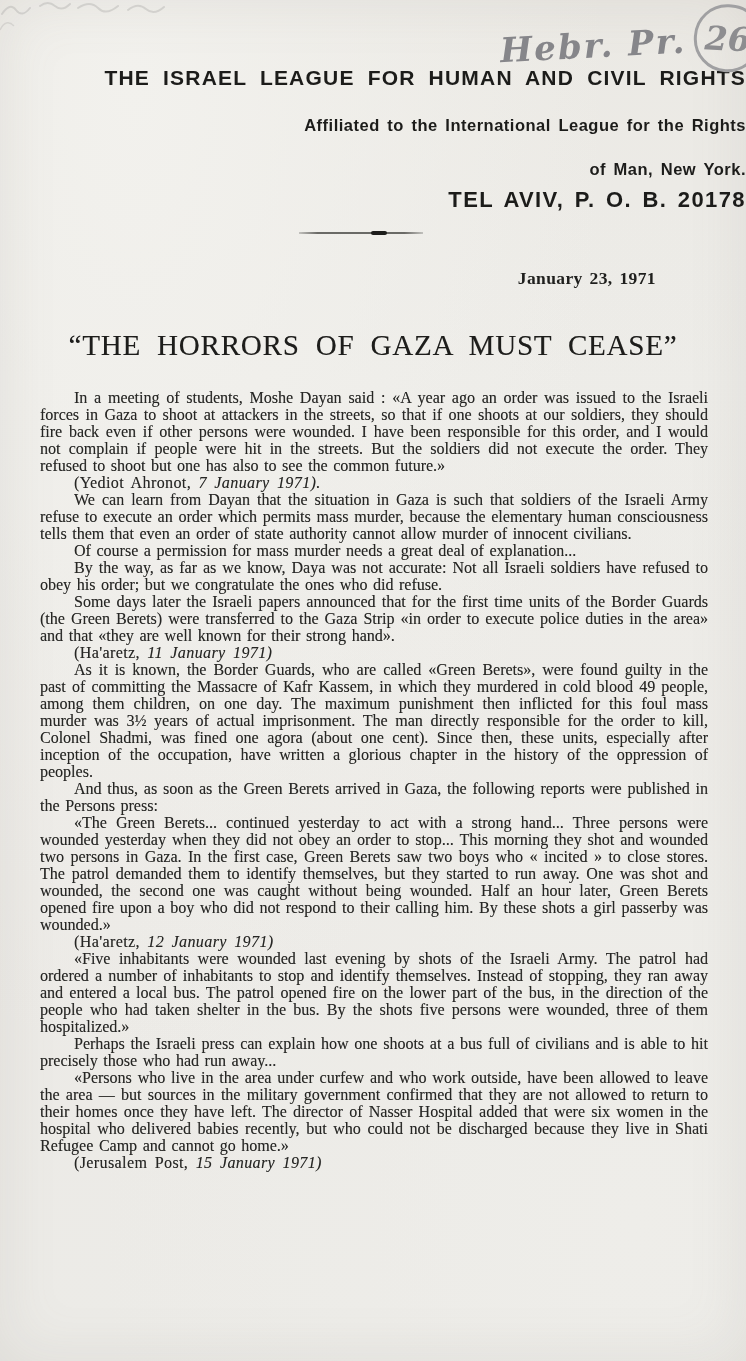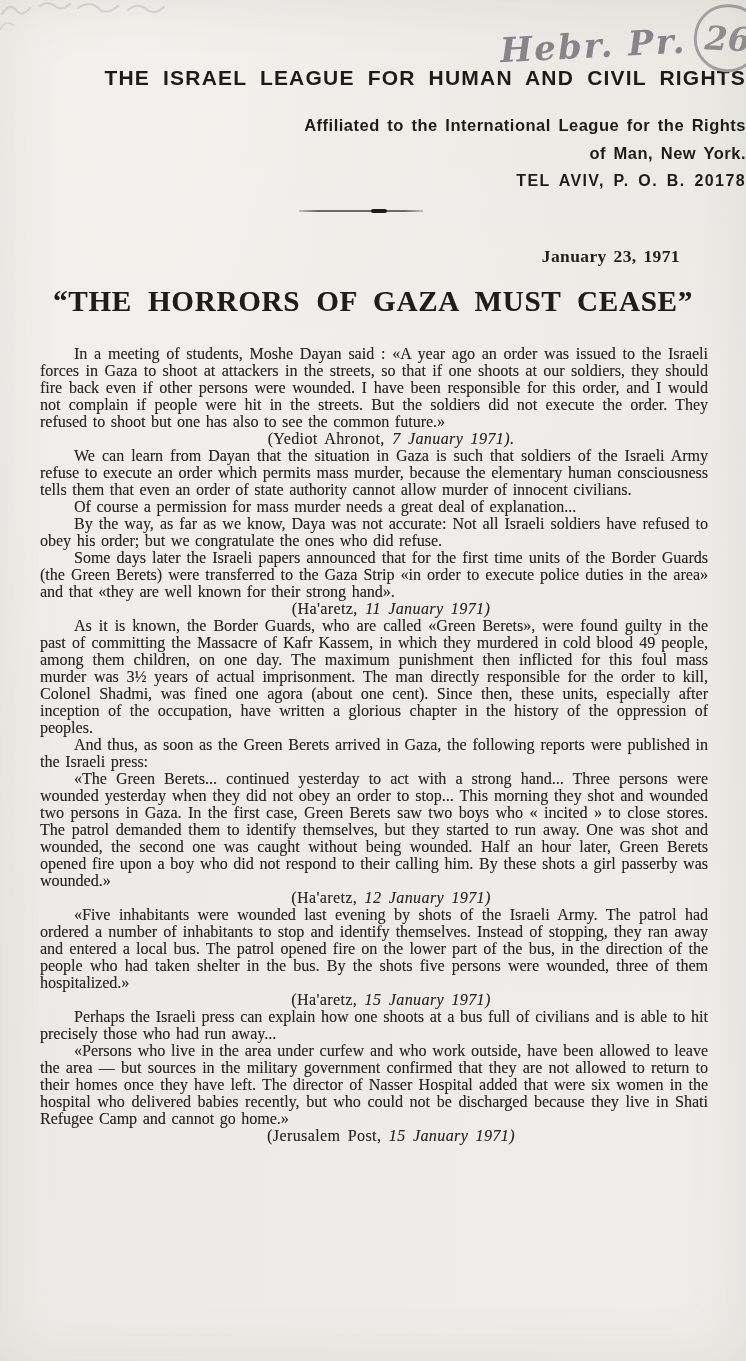--- a/index.html
+++ b/index.html
@@ -33,37 +33,37 @@
     border:3px solid #a0a0a2;border-radius:50% 48% 52% 50%;
     display:flex;align-items:center;justify-content:center;
     font-size:33px;transform:rotate(6deg);
     color:#8d8d90;
   }
   
   .letterhead{padding-top:67px;text-align:right;color:#1c1c1a;
     font-family:"Liberation Sans","DejaVu Sans",sans-serif;font-weight:bold;}
   .lh1{font-size:21px;line-height:1;letter-spacing:1.2px;word-spacing:6px;}
   .lh2{margin-top:29px;font-size:16.5px;line-height:1;letter-spacing:.5px;word-spacing:2.5px;}
-  .lh3{margin-top:11px;font-size:16.5px;line-height:1;letter-spacing:.5px;word-spacing:2.5px;}
-  .lh4{margin-top:12px;font-size:16px;line-height:1;letter-spacing:1.4px;word-spacing:3px;}
+  .lh3{margin-top:27px;font-size:16.5px;line-height:1;letter-spacing:.5px;word-spacing:2.5px;}
+  .lh4{margin-top:12px;font-size:22px;line-height:1;letter-spacing:1.4px;word-spacing:3px;}
   .rule{position:relative;width:124px;height:2px;margin:21px auto 0;left:-12px;
     background:linear-gradient(90deg,rgba(60,60,58,.25),#6a6a66 15%,#6a6a66 85%,rgba(60,60,58,.25));}
   .rule i{position:absolute;left:72px;top:-1px;width:16px;height:4px;background:#1d1d1b;border-radius:2px;}
   
-  .dateline{margin-top:34px;padding-right:66px;text-align:right;
+  .dateline{margin-top:34px;padding-right:90px;text-align:right;
     font-weight:bold;font-size:17.5px;letter-spacing:.4px;word-spacing:2px;color:#1f1f1d;}
-  .headline{margin-top:18px;text-align:center;font-weight:bold;font-size:29px;
+  .headline{margin-top:40px;text-align:center;font-weight:normal;font-size:29px;
     letter-spacing:.8px;word-spacing:8px;color:#1d1d1b;
     text-shadow:.3px .3px .4px rgba(30,30,28,.45);}
   
   .body{margin:27px 38px 0 40px;font-size:16px;line-height:17px;
     text-align:justify;word-spacing:1.6px;
     text-shadow:.2px .2px .3px rgba(40,40,38,.4);}
   .body p{margin:0;text-indent:34px;}
-  .cite{margin:1px 0 7px 312px;text-indent:0;text-align:center;
+  .cite{margin:1px 0 7px 312px;text-indent:0;text-align:left;
     letter-spacing:.4px;word-spacing:3px;}
   .cite .it{font-style:italic;}
   .b{font-weight:normal;}
 </style>
 </head>
 <body>
 
 <div class="page">
 
   <svg class="scribble" width="250" height="40" viewBox="0 0 250 40">
@@ -94,25 +94,24 @@
     <p>In a meeting of students, Moshe Dayan said : «A year ago an order was issued to the Israeli forces in Gaza to shoot at attackers in the streets, so that if one shoots at our soldiers, they should fire back even if other persons were wounded. I have been responsible for this order, and I would not complain if people were hit in the streets. But the soldiers did not execute the order. They refused to shoot but one has also to see the common future.»</p>
     <p class="cite"><span>(Yediot Ahronot, </span><span class="it">7 January 1971).</span></p>
 
     <p>We can learn from Dayan that the situation in Gaza is such that soldiers of the Israeli Army refuse to execute an order which permits mass murder, because the elementary human consciousness tells them that even an order of state authority cannot allow murder of innocent civilians.</p>
     <p>Of course a permission for mass murder needs a great deal of explanation...</p>
     <p>By the way, as far as we know, Daya was not accurate: Not all Israeli soldiers have refused to obey his order; but we congratulate the ones who did refuse.</p>
     <p>Some days later the Israeli papers announced that for the first time units of the Border Guards (the Green Berets) were transferred to the Gaza Strip «in order to execute police duties in the area» and that «they are well known for their strong hand».</p>
     <p class="cite"><span>(Ha'aretz, </span><span class="it">11 January 1971)</span></p>
 
     <p>As it is known, the Border Guards, who are called «Green Berets», were found guilty in the past of committing the Massacre of Kafr Kassem, in which they murdered in cold blood 49 people, among them children, on one day. The maximum punishment then inflicted for this foul mass murder was 3½ years of actual imprisonment. The man directly responsible for the order to kill, Colonel Shadmi, was fined one agora (about one cent). Since then, these units, especially after inception of the occupation, have written a glorious chapter in the history of the oppression of peoples.</p>
-    <p>And thus, as soon as the Green Berets arrived in Gaza, the following reports were published in the Israeli press:</p>
+    <p>And thus, as soon as the Green Berets arrived in Gaza, the following reports were published in the Persons press:</p>
     <p>«The Green Berets... continued yesterday to act with a strong hand... Three persons were wounded yesterday when they did not obey an order to stop... This morning they shot and wounded two persons in Gaza. In the first case, Green Berets saw two boys who « incited » to close stores. The patrol demanded them to identify themselves, but they started to run away. One was shot and wounded, the second one was caught without being wounded. Half an hour later, Green Berets opened fire upon a boy who did not respond to their calling him. By these shots a girl passerby was wounded.»</p>
     <p class="cite"><span>(Ha'aretz, </span><span class="it">12 January 1971)</span></p>
 
     <p><span class="b">«Five</span><span> inhabitants were wounded last evening by shots of the Israeli Army. The patrol had ordered a number of inhabitants to stop and identify themselves. Instead of stopping, they ran away and entered a local bus. The patrol opened fire on the lower part of the bus, in the direction of the people who had taken shelter in the bus. By the shots five persons were wounded, three of them hospitalized.»</span></p>
-    <p class="cite"><span>(Ha'aretz, </span><span class="it">15 January 1971)</span></p>
 
     <p>Perhaps the Israeli press can explain how one shoots at a bus full of civilians and is able to hit precisely those who had run away...</p>
     <p>«Persons who live in the area under curfew and who work outside, have been allowed to leave the area — but sources in the military government confirmed that they are not allowed to return to their homes once they have left. The director of Nasser Hospital added that were six women in the hospital who delivered babies recently, but who could not be discharged because they live in Shati Refugee Camp and cannot go home.»</p>
     <p class="cite"><span>(Jerusalem Post, </span><span class="it">15 January 1971)</span></p>
   </main>
 
 </div>
 
 </body></html>

